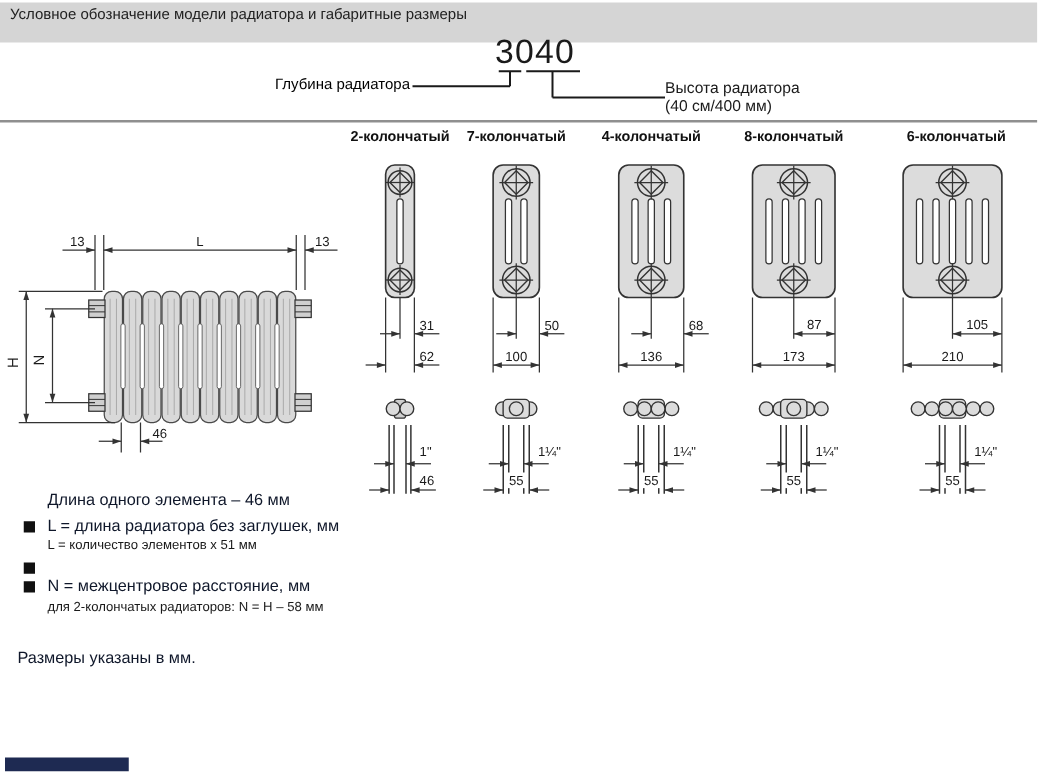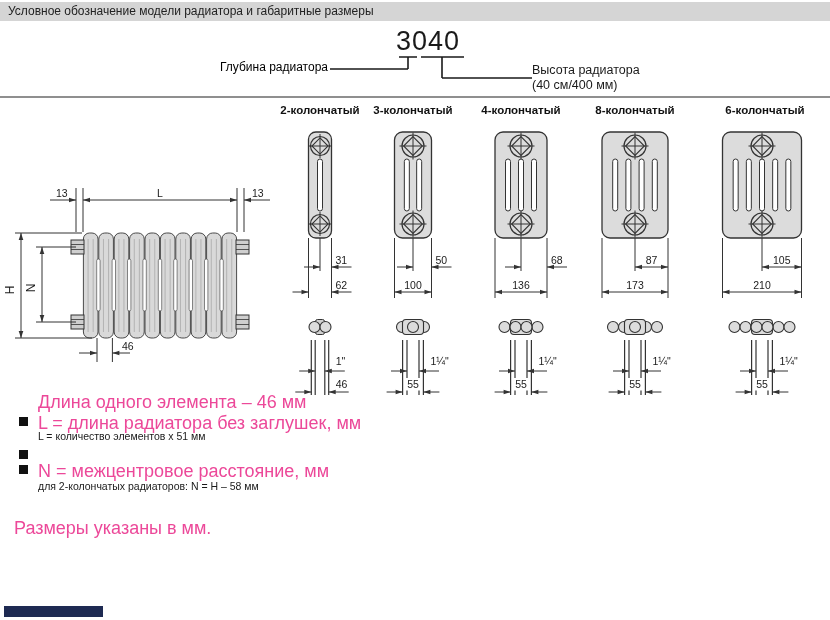--- a/index.html
+++ b/index.html
@@ -1,26 +1,26 @@
 <!DOCTYPE html>
 <html><head>
 <meta charset="utf-8">
 <style>
   html,body{margin:0;padding:0;background:#fff;}
   #page{position:relative;width:830px;height:620px;background:#ffffff;overflow:hidden;
         font-family:"Liberation Sans", sans-serif;color:#1c1c1c;}
   .abs{position:absolute;}
-  #header-bar{left:0;top:2px;width:830px;height:19px;background:#d5d5d5;}
+  #header-bar{left:0;top:2px;width:830px;height:32px;background:#d5d5d5;}
   #header-bar span{display:block;padding-left:8px;line-height:19px;font-size:12px;color:#222;}
   #model-code{left:396px;top:26px;font-size:27px;font-weight:400;letter-spacing:1px;color:#1a1a1a;}
   #model-left-label{left:148px;top:60px;width:180px;text-align:right;font-size:12px;line-height:1.18;color:#000000;}
   #model-right-label{left:532px;top:63px;width:145px;font-size:12.5px;line-height:1.18;color:#1a1a1a;}
   #rule{left:0;top:96px;width:830px;height:2px;background:#8f8f8f;}
   .col-header{top:104px;width:130px;text-align:center;font-size:11.5px;font-weight:bold;color:#111;}
-  .note-main{font-size:18px;color:#ec4899;}
+  .note-main{font-size:13px;color:#0f172a;}
   .note-sub{font-size:10.5px;color:#1a1a1a;}
   .bullet{width:9px;height:9px;background:#111;}
   #accent-bar{left:4px;top:606px;width:99px;height:11px;}
   svg{overflow:visible;}
 </style>
 </head>
 <body>
 
 <div id="page">
 
@@ -42,21 +42,21 @@
   </div>
 
   <div id="model-right-label" class="abs">
     <div>Высота радиатора</div>
     <div>(40 см/400 мм)</div>
   </div>
 
   <div id="rule" class="abs"></div>
 
   <div class="col-header abs" style="left:255px">2-колончатый</div>
-  <div class="col-header abs" style="left:348px">3-колончатый</div>
+  <div class="col-header abs" style="left:348px">7-колончатый</div>
   <div class="col-header abs" style="left:456px">4-колончатый</div>
   <div class="col-header abs" style="left:570px">8-колончатый</div>
   <div class="col-header abs" style="left:700px">6-колончатый</div>
 
   <div id="columns-host">
       <svg class="abs" style="left:245px;top:125px" width="150" height="278">
         <rect x="63.5" y="7" width="23" height="106" rx="7.36" fill="#dcdcdc" stroke="#333333" stroke-width="1.3"></rect>
         <rect x="72.5" y="34" width="5" height="52" rx="2.5" fill="#fff" stroke="#333333" stroke-width="1"></rect>
         <circle cx="75" cy="21" r="9.5" fill="none" stroke="#333333" stroke-width="1.2"></circle>
         <line x1="75" y1="9" x2="75" y2="33" stroke="#333333" stroke-width="1"></line>

